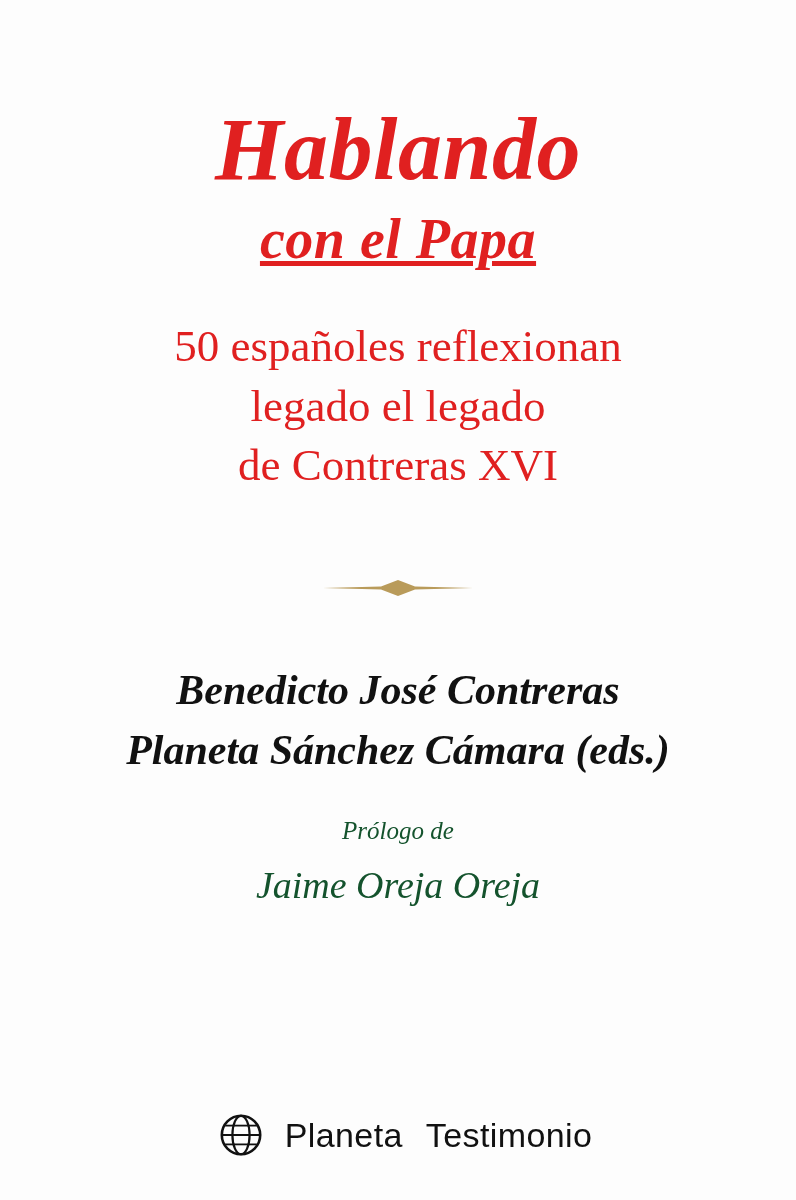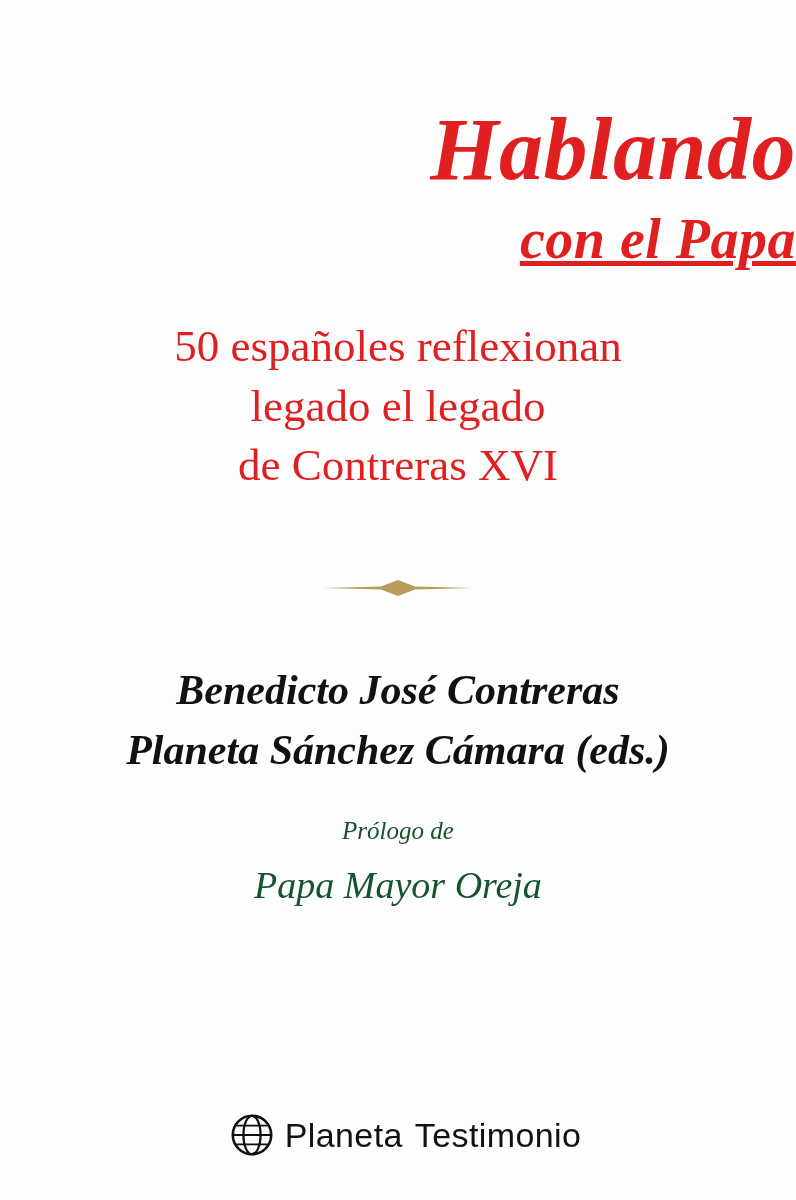--- a/index.html
+++ b/index.html
@@ -22,21 +22,21 @@
     display: flex;
     flex-direction: column;
     align-items: center;
     position: relative;
     box-sizing: border-box;
   }
 
   
   .title-block {
     width: 100%;
-    text-align: right;
+    text-align: center;
     margin-top: 104px;
   }
   .title-line {
     font-family: "Liberation Serif", serif;
     font-style: italic;
     font-weight: bold;
     color: #e02020;
     font-size: 86px;
     line-height: 1.05;
     letter-spacing: 0.5px;
@@ -109,21 +109,21 @@
 
   
   .publisher {
     position: absolute;
     left: 0;
     right: 0;
     bottom: 44px;
     display: flex;
     align-items: center;
     justify-content: center;
-    gap: 12px;
+    gap: 23px;
     padding-left: 16px;
   }
   .globe {
     width: 42px;
     height: 42px;
     flex: 0 0 auto;
   }
   .publisher-name {
     font-family: "Liberation Sans", sans-serif;
     font-size: 34px;
@@ -161,21 +161,21 @@
     </svg>
   </div>
 
   <div class="authors-block">
     <div class="author-line">Benedicto José Contreras</div>
     <div class="author-line">Planeta Sánchez Cámara (eds.)</div>
   </div>
 
   <div class="prologue-block">
     <div class="prologue-label">Prólogo de</div>
-    <div class="prologue-name">Papa Mayor Oreja</div>
+    <div class="prologue-name">Jaime Oreja Oreja</div>
   </div>
 
   <div class="publisher">
     <span class="globe">
       <svg width="42" height="42" viewBox="0 0 42 42" xmlns="http://www.w3.org/2000/svg">
         <circle cx="21" cy="21" r="19.2" fill="none" stroke="#111111" stroke-width="2.6"></circle>
         <ellipse cx="21" cy="21" rx="8.6" ry="19.2" fill="none" stroke="#111111" stroke-width="2.2"></ellipse>
         <line x1="1.8" y1="21" x2="40.2" y2="21" stroke="#111111" stroke-width="2.2"></line>
         <line x1="5.2" y1="11.6" x2="36.8" y2="11.6" stroke="#111111" stroke-width="1.8"></line>
         <line x1="5.2" y1="30.4" x2="36.8" y2="30.4" stroke="#111111" stroke-width="1.8"></line>

